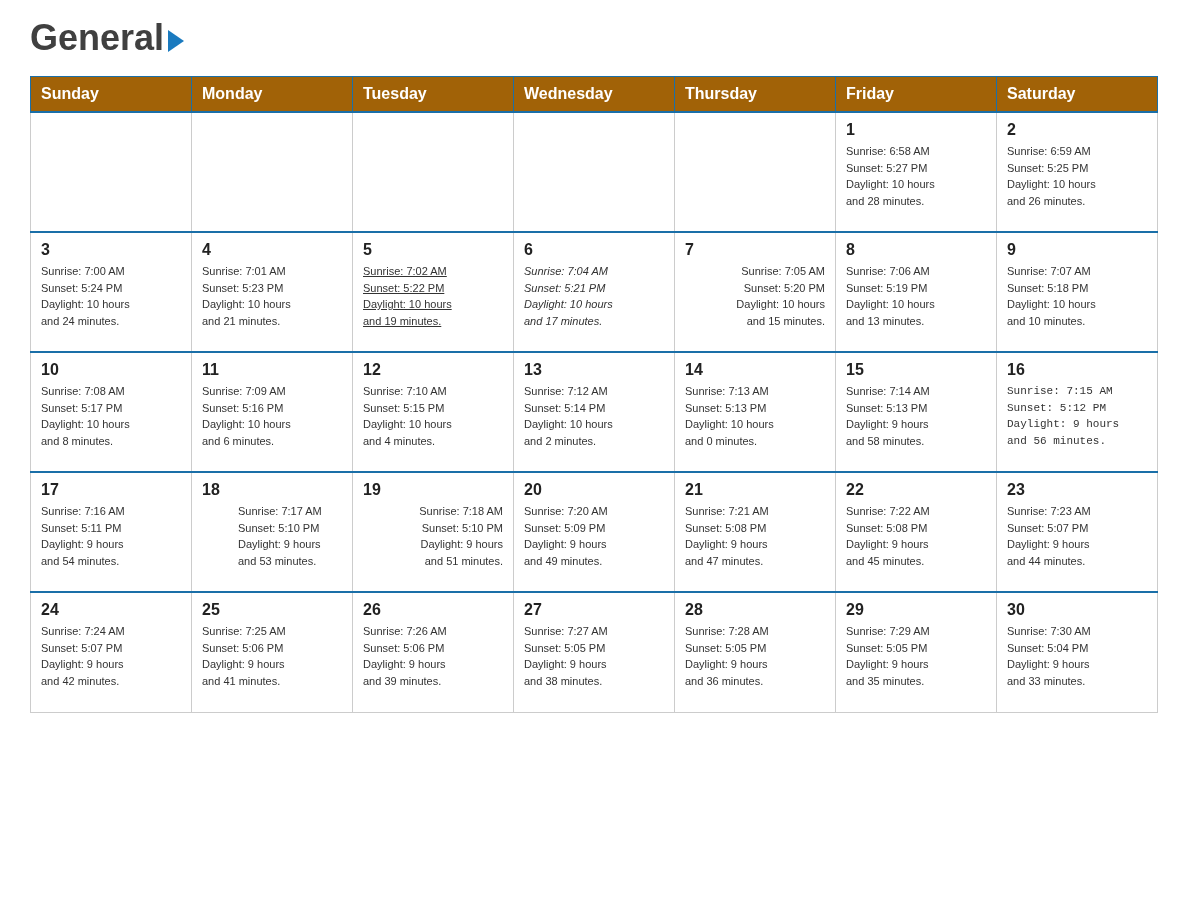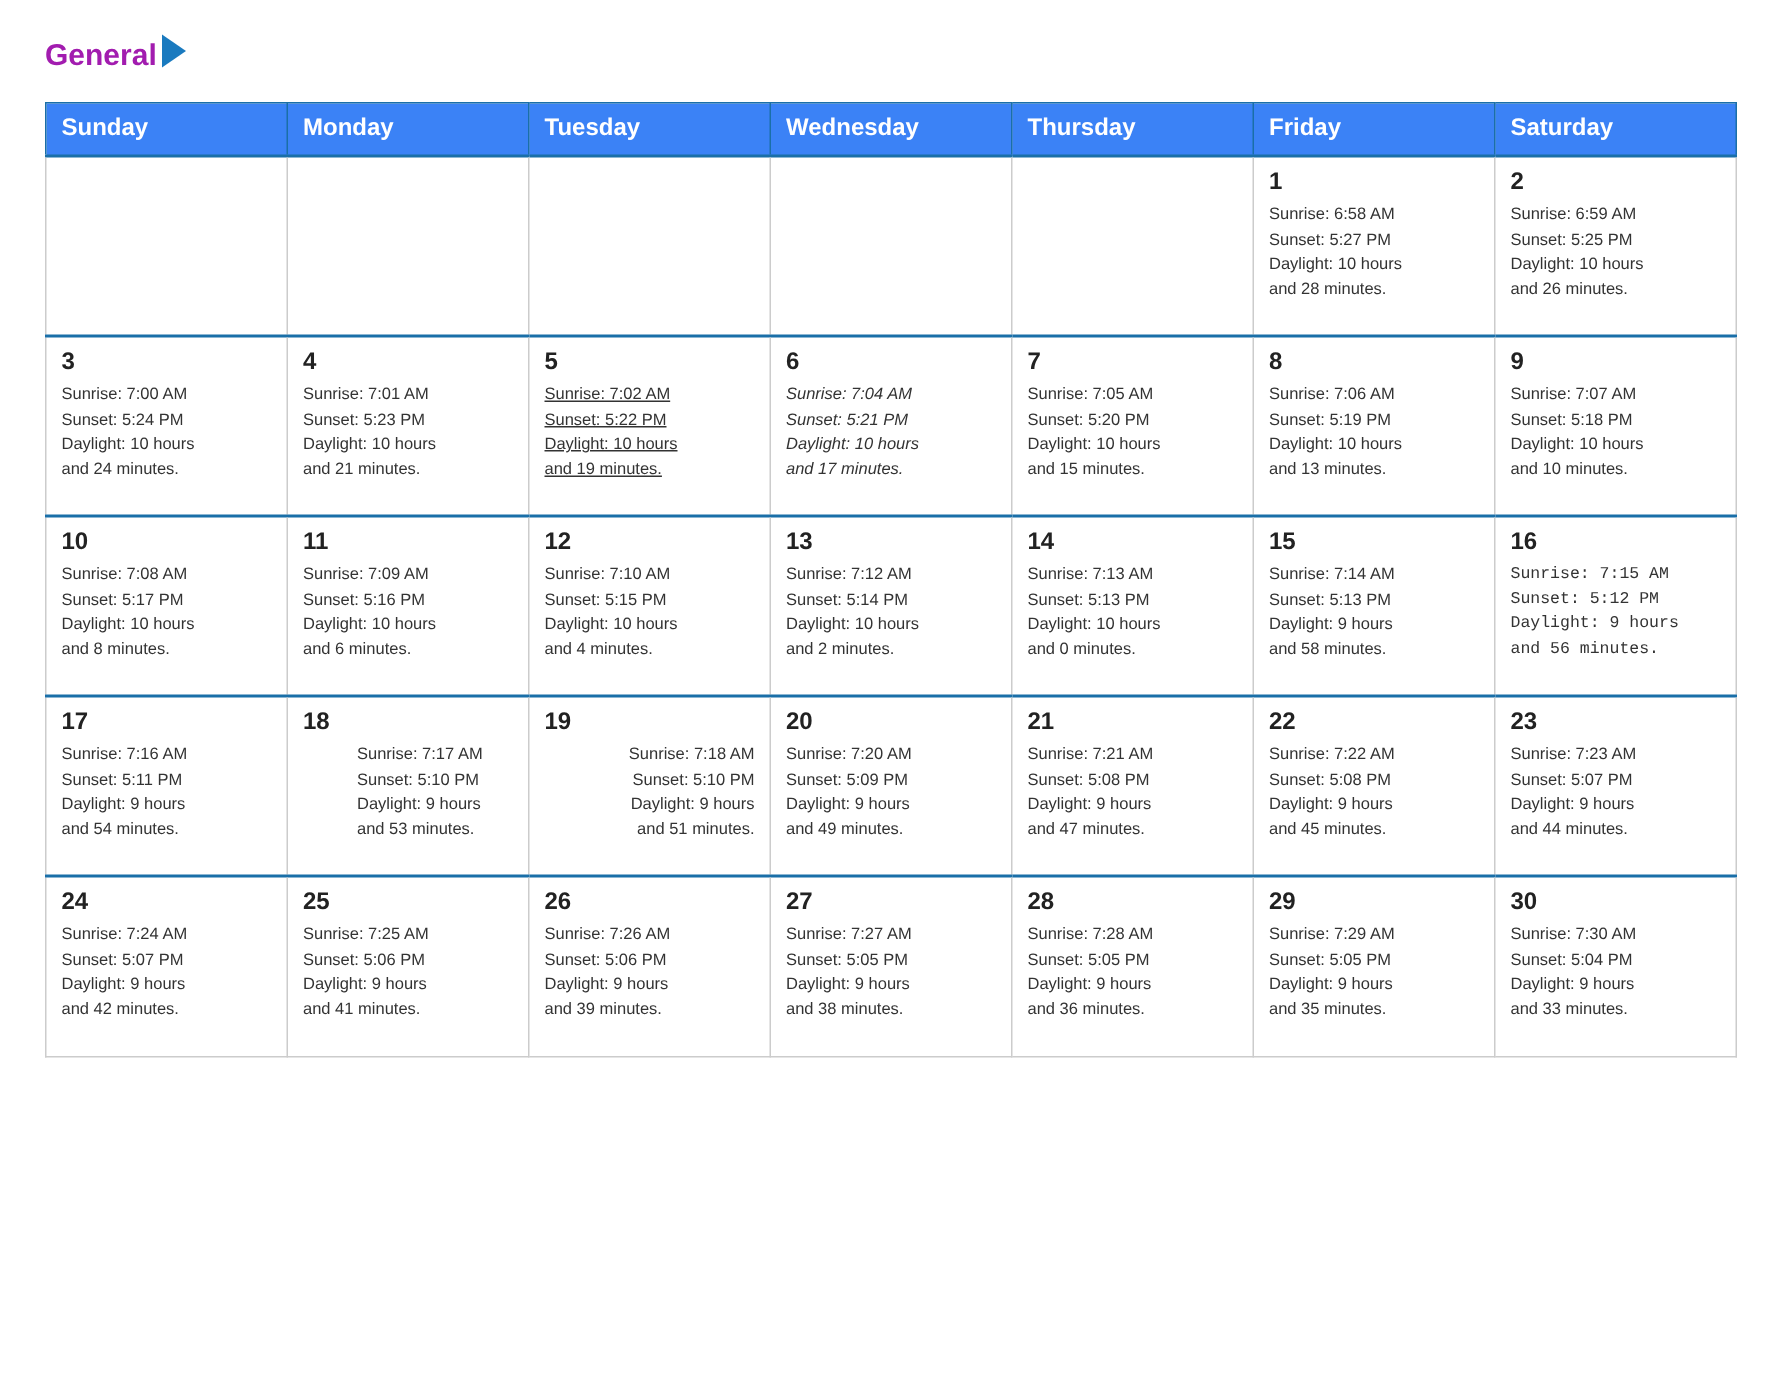--- a/index.html
+++ b/index.html
@@ -47,21 +47,21 @@
       font-size: 22px;
       color: #444;
       margin-top: 4px;
     }
     .calendar {
       width: 100%;
       border-collapse: collapse;
       border: 1px solid #aaa;
     }
     .calendar th {
-      background-color: #3b82f6;
+      background-color: #a16207;
       color: #fff;
       text-align: left;
       padding: 8px 10px;
       font-size: 16px;
       font-weight: bold;
       border: 1px solid #1a6fa8;
     }
     .calendar td {
       vertical-align: top;
       padding: 8px 10px;
@@ -91,21 +91,21 @@
     .empty-cell {
       background: #f9f9f9;
     }
   </style>
 </head>
 <body>
 
 <div class="header">
   <div class="logo">
     <div class="logo-general">
-      <span style="font-size:20px;font-weight:bold;color:#a21caf;">General</span><span style="display:inline-block;width:0;height:0;border-left:16px solid #1a7abf;border-top:11px solid transparent;border-bottom:11px solid transparent;margin-left:4px;vertical-align:middle;margin-top:-4px;"></span>
+      <span style="font-size:36px;font-weight:bold;color:#404040;">General</span><span style="display:inline-block;width:0;height:0;border-left:16px solid #1a7abf;border-top:11px solid transparent;border-bottom:11px solid transparent;margin-left:4px;vertical-align:middle;margin-top:-4px;"></span>
     </div>
     <div class="logo-blue">
       <span style="font-size:28px;font-weight:bold;color:#1a7abf;"></span>
     </div>
   </div>
   <div class="title-block">
     <div class="month-title"></div>
     <div class="location"></div>
   </div>
 </div>
@@ -168,21 +168,21 @@
         </td>
         <td>
           <span class="day-number">6</span>
           <div class="day-info" style="white-space: pre-line; font-style: italic;">Sunrise: 7:04 AM
 Sunset: 5:21 PM
 Daylight: 10 hours
 and 17 minutes.</div>
         </td>
         <td>
           <span class="day-number">7</span>
-          <div class="day-info" style="white-space: pre-line;">Sunrise: 7:05 AM
+          <div class="day-info" style="white-space: pre-line; text-align: right;">Sunrise: 7:05 AM
 Sunset: 5:20 PM
 Daylight: 10 hours
 and 15 minutes.</div>
         </td>
         <td>
           <span class="day-number">8</span>
           <div class="day-info" style="white-space: pre-line;">Sunrise: 7:06 AM
 Sunset: 5:19 PM
 Daylight: 10 hours
 and 13 minutes.</div>

